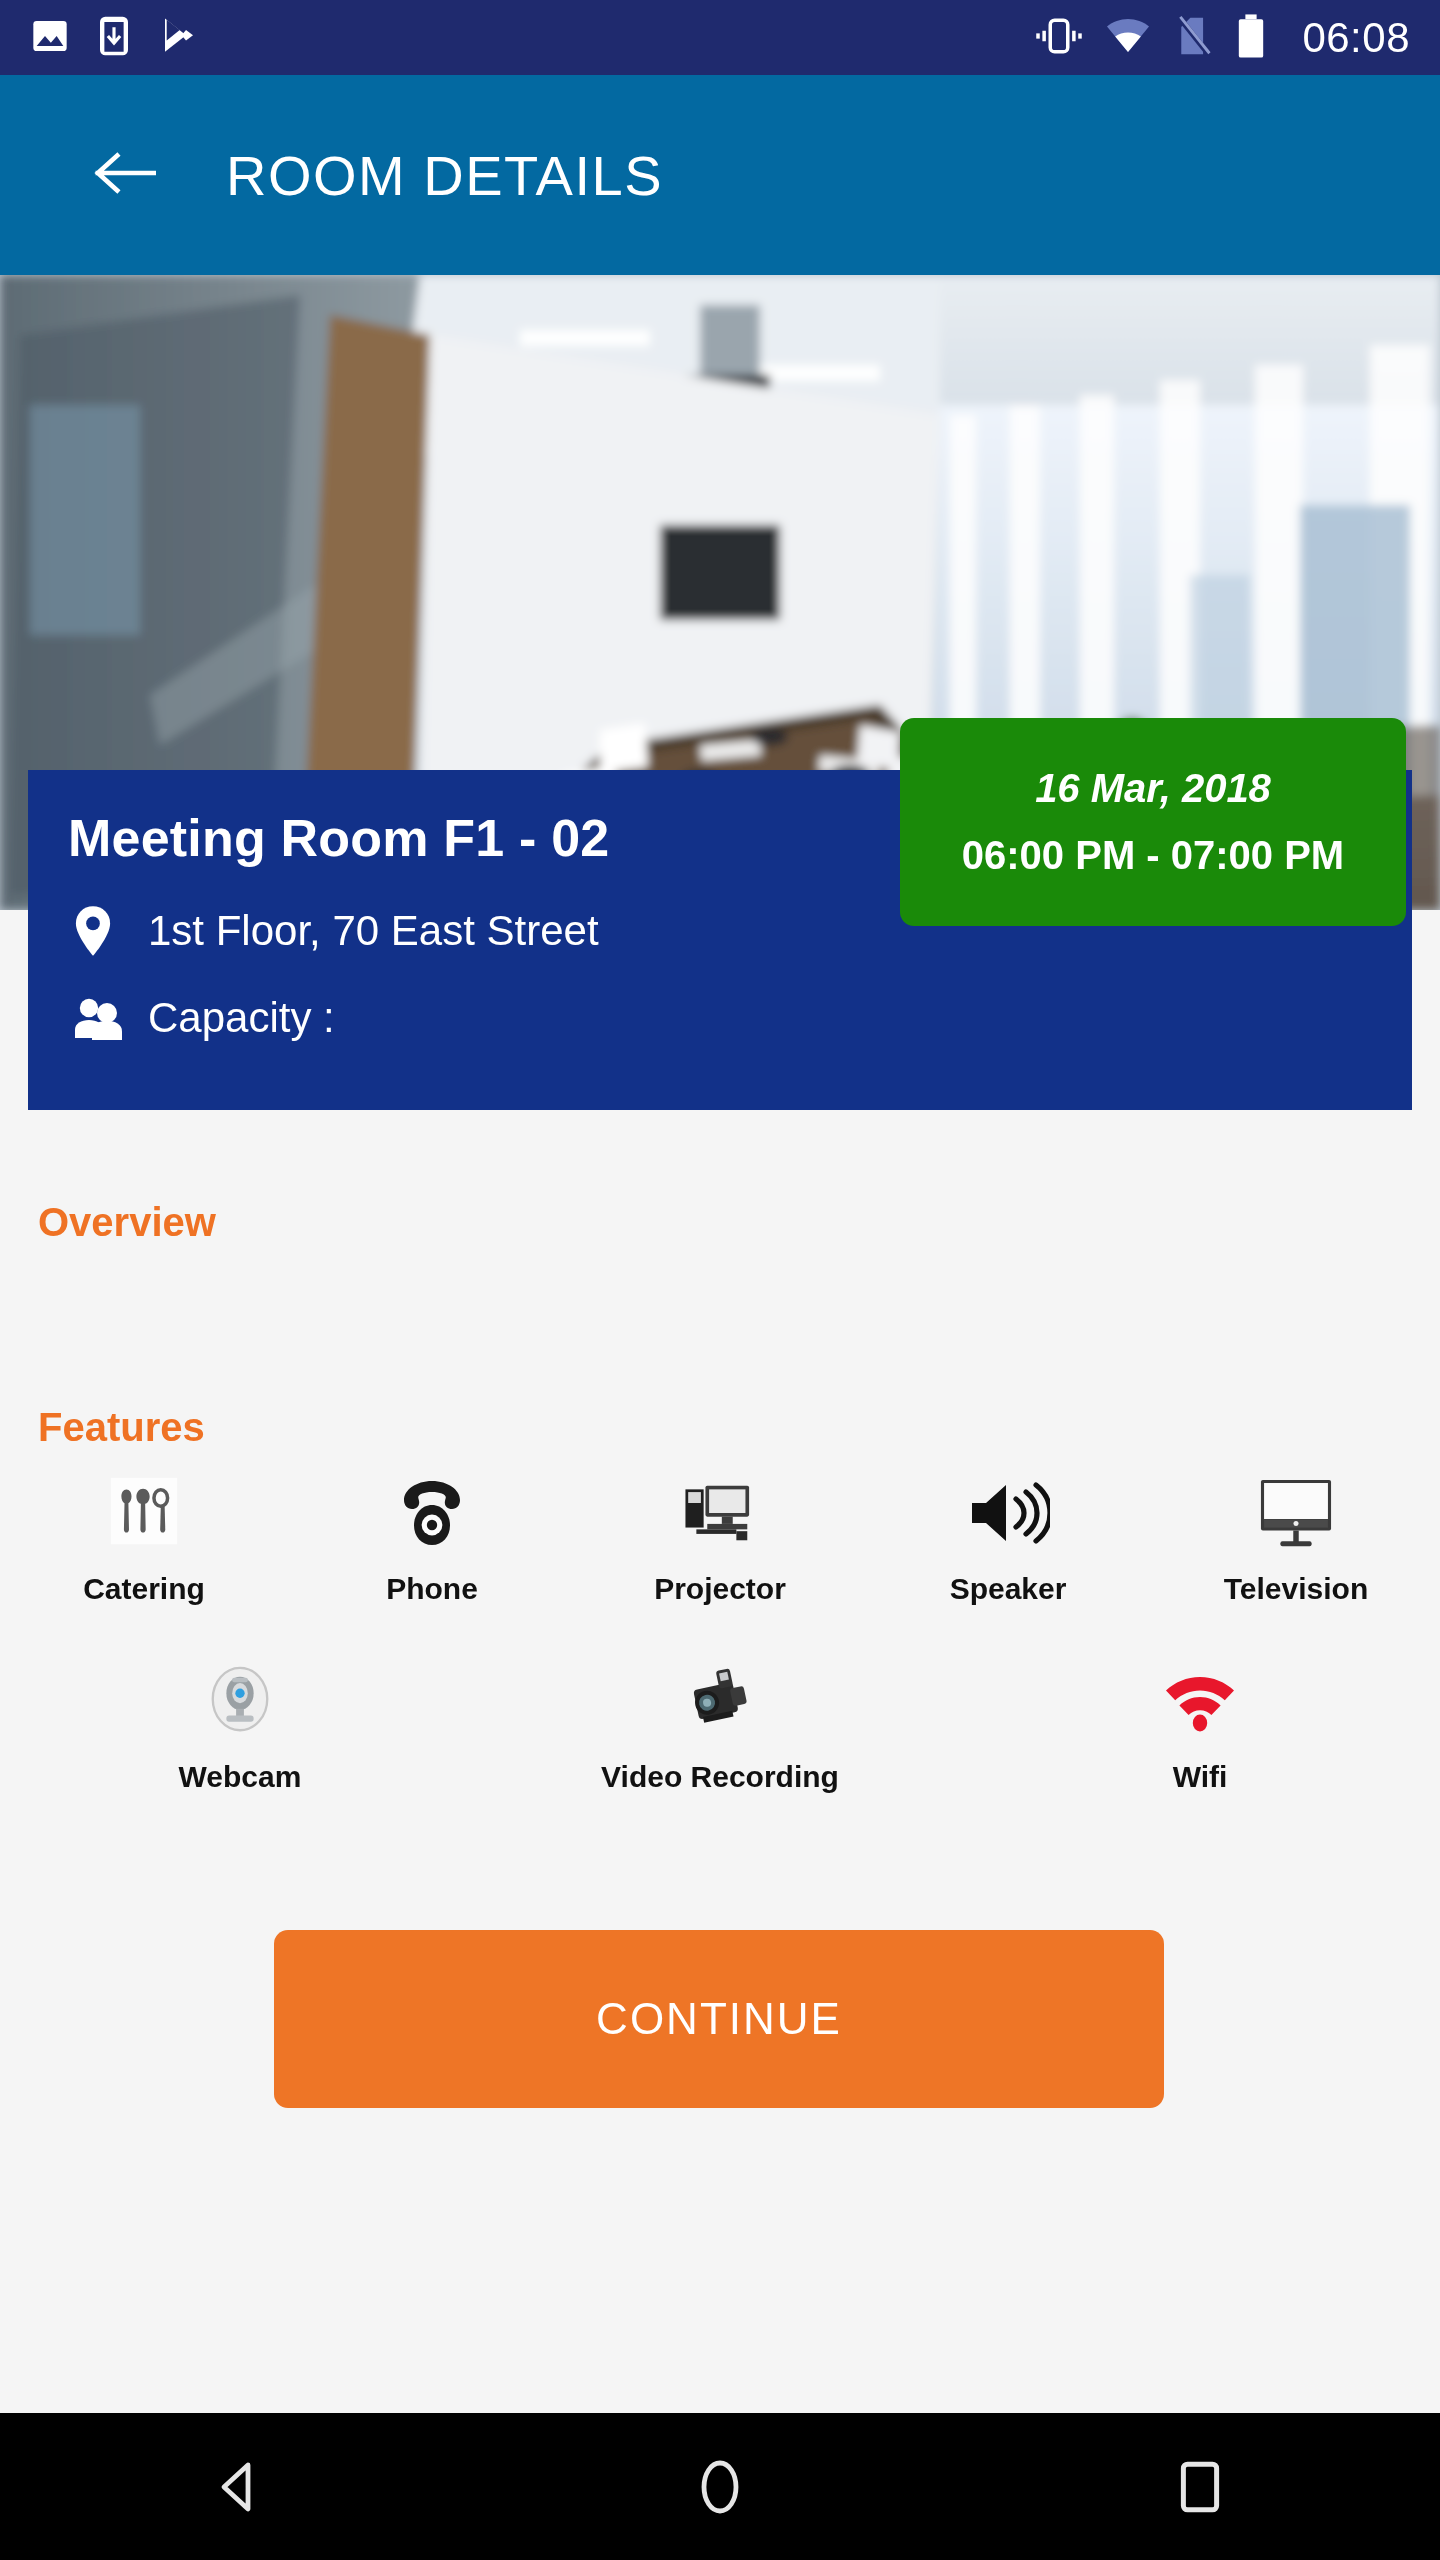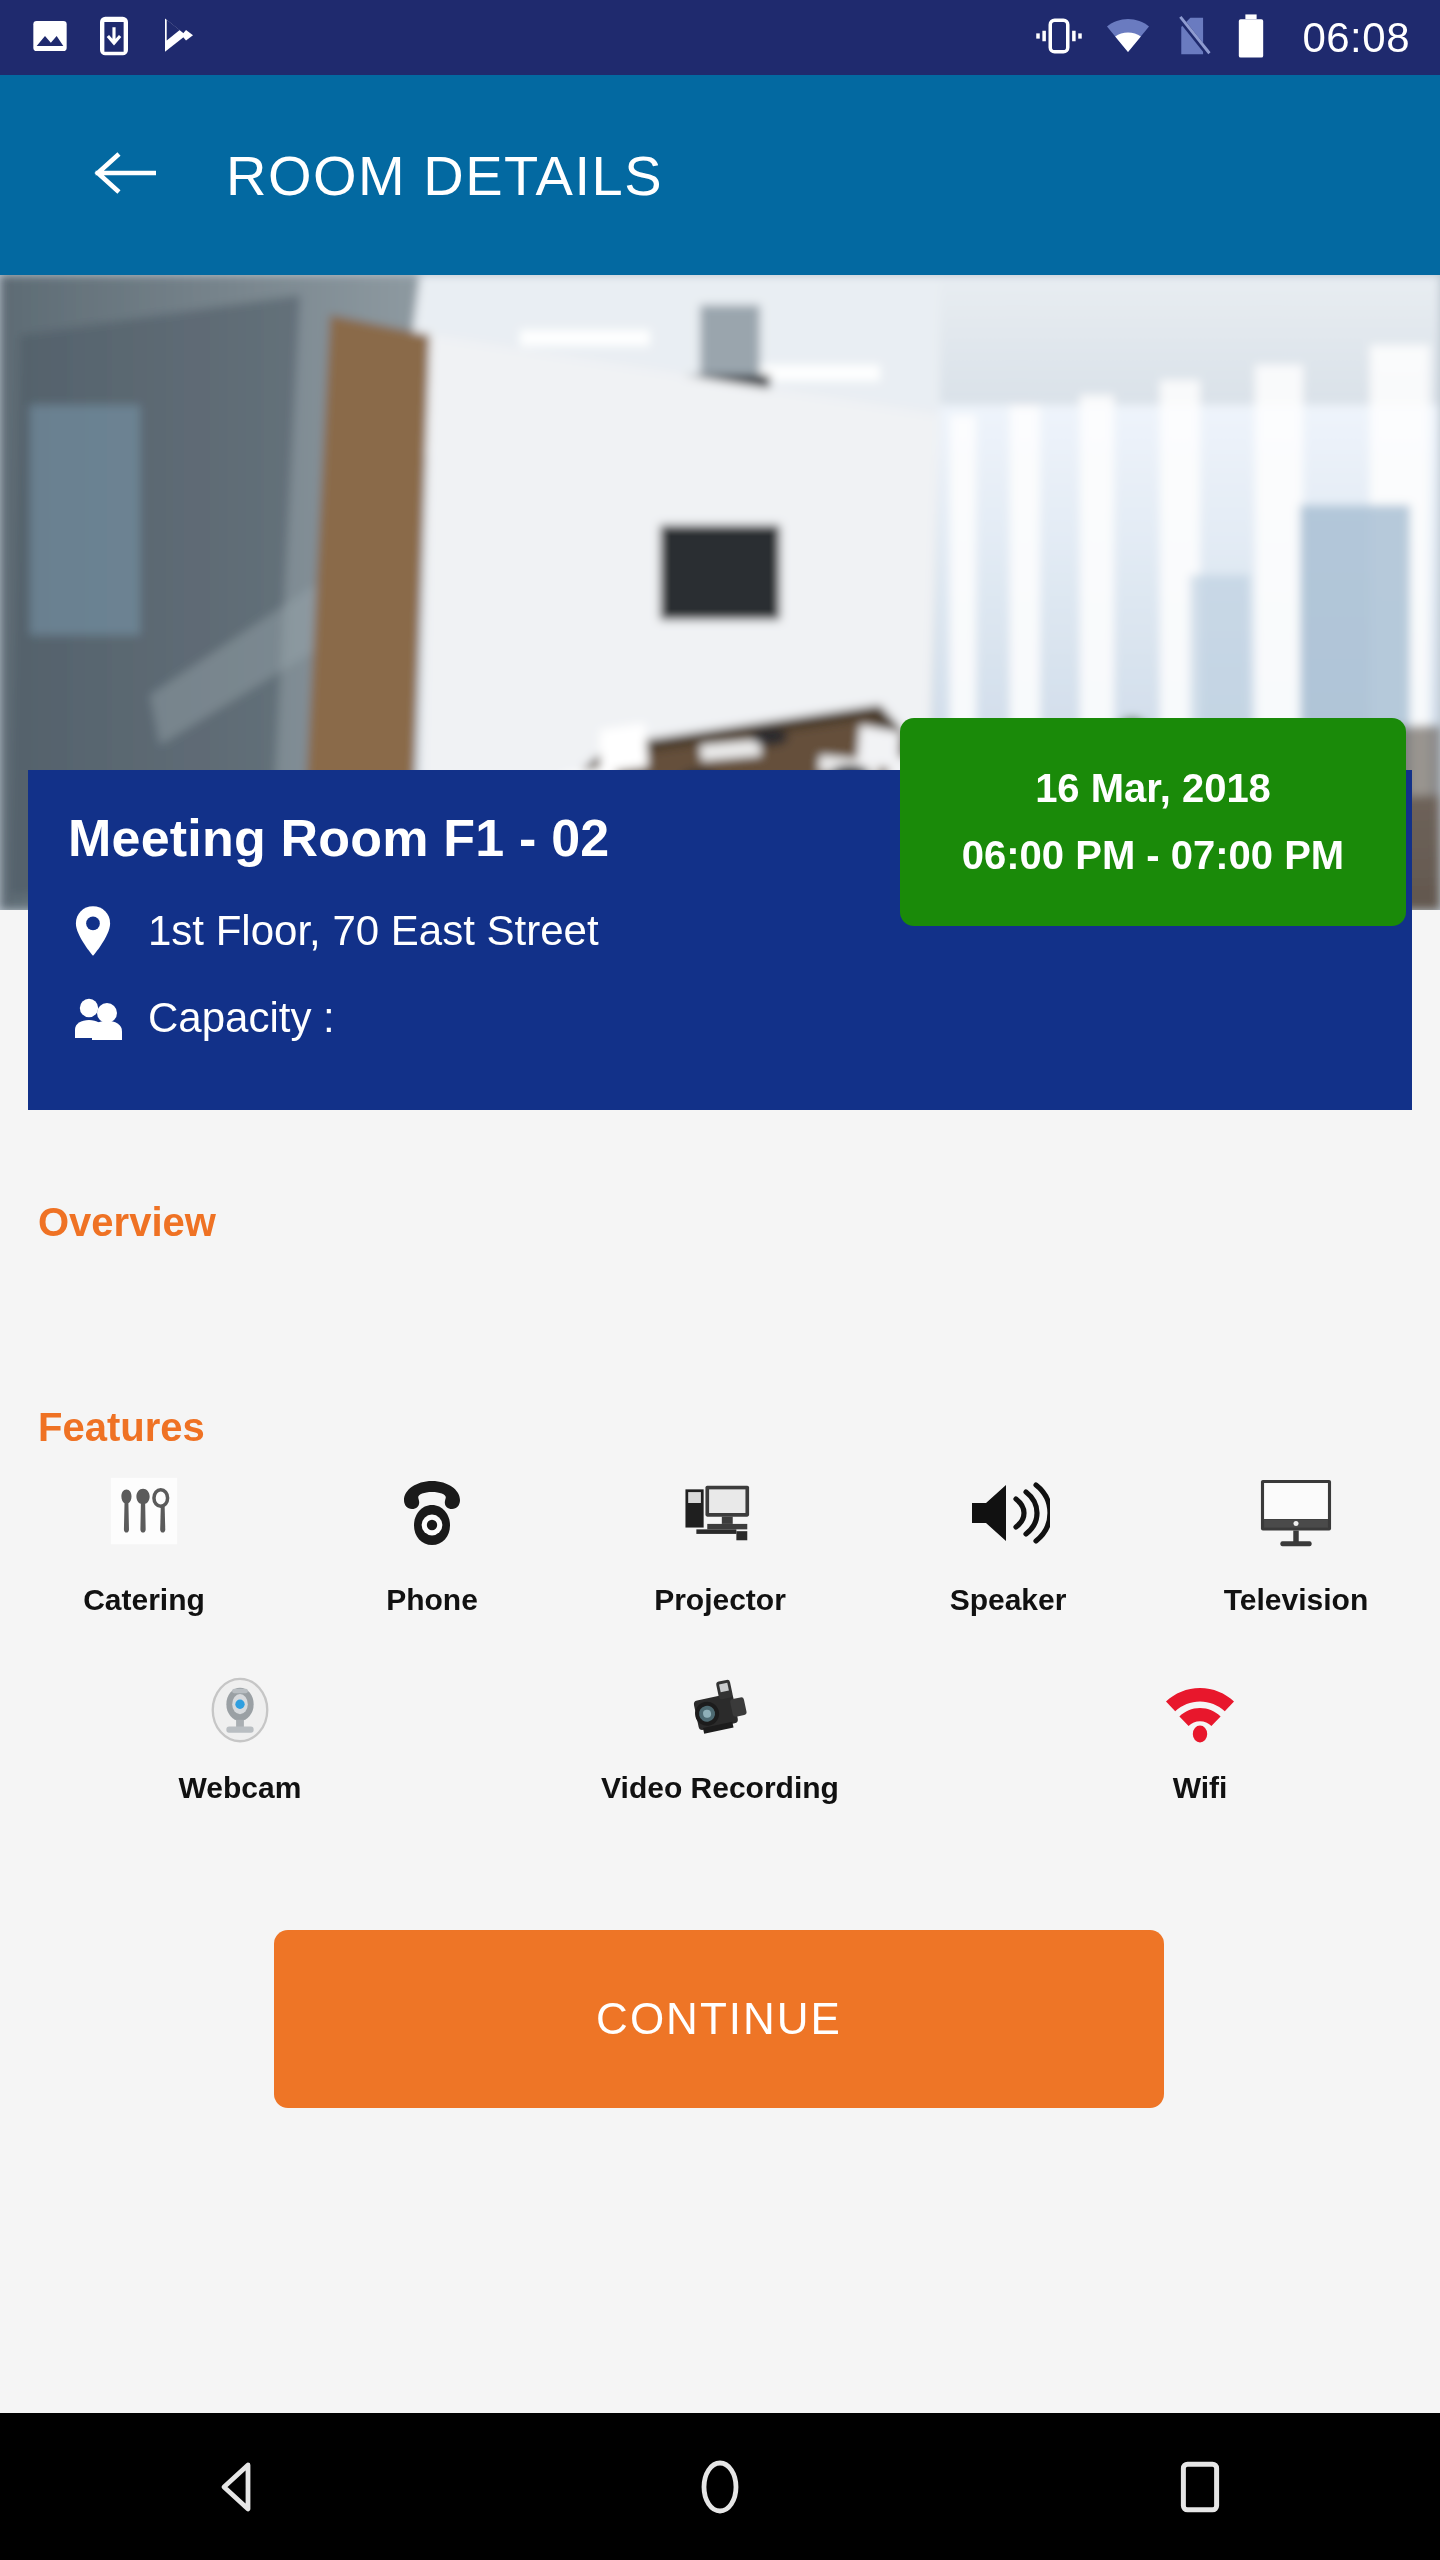--- a/index.html
+++ b/index.html
@@ -53,41 +53,41 @@
   .info-row .ic { width:56px; display:flex; justify-content:flex-start; }
   .info-row .txt { color:#ffffff; font-size:42px; margin-left:18px; font-weight:400; }
 
   
   .date-badge {
     position:absolute; left:900px; top:718px; width:506px; height:208px;
     background:#1a8a09; border-radius:14px;
     display:flex; flex-direction:column; align-items:center; justify-content:center;
     gap:22px;
   }
-  .date-badge .d1 { color:#ffffff; font-size:40px; font-weight:bold; }
+  .date-badge .d1 { color:#ffffff; font-size:40px; font-weight:bold;font-style:italic; }
   .date-badge .d2 { color:#ffffff; font-size:40px; font-weight:bold; }
 
   
   .section-title {
     position:absolute; left:38px; color:#ef7224; font-size:40px; font-weight:bold;
   }
   #overview-title { top:1200px; }
   #features-title { top:1405px; }
 
   
   .features {
     position:absolute; left:0; top:1470px; width:1440px;
   }
   .feat-row { display:flex; width:1440px; }
   .feat {
     display:flex; flex-direction:column; align-items:center; justify-content:flex-start;
   }
   .feat .glyph { height:86px; display:flex; align-items:center; justify-content:center; }
   .feat .label { margin-top:16px; font-size:30px; font-weight:bold; color:#111111; }
-  .row1 .feat { width:288px;gap:11px; }
+  .row1 .feat { width:288px; }
   .row2 { margin-top:52px; }
   .row2 .feat { width:506px; }
 
   
   .continue-btn {
     position:absolute; left:274px; top:1930px; width:890px; height:178px;
     background:#ee7526; border-radius:14px;
     display:flex; align-items:center; justify-content:center;
     border:none; cursor:pointer;
   }

